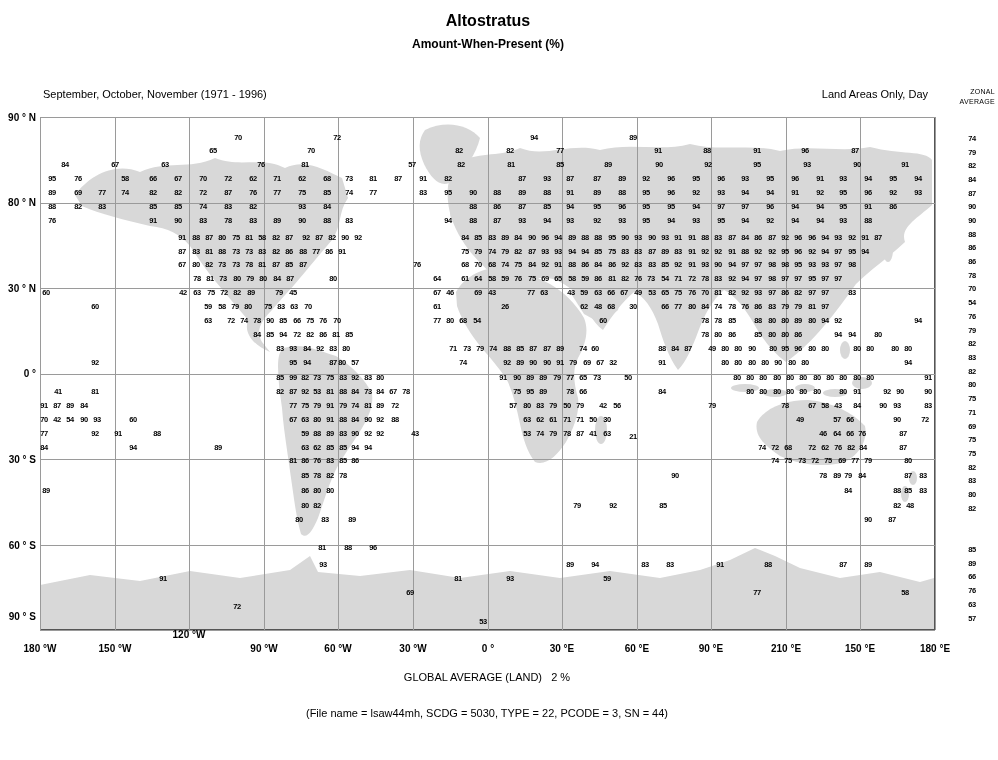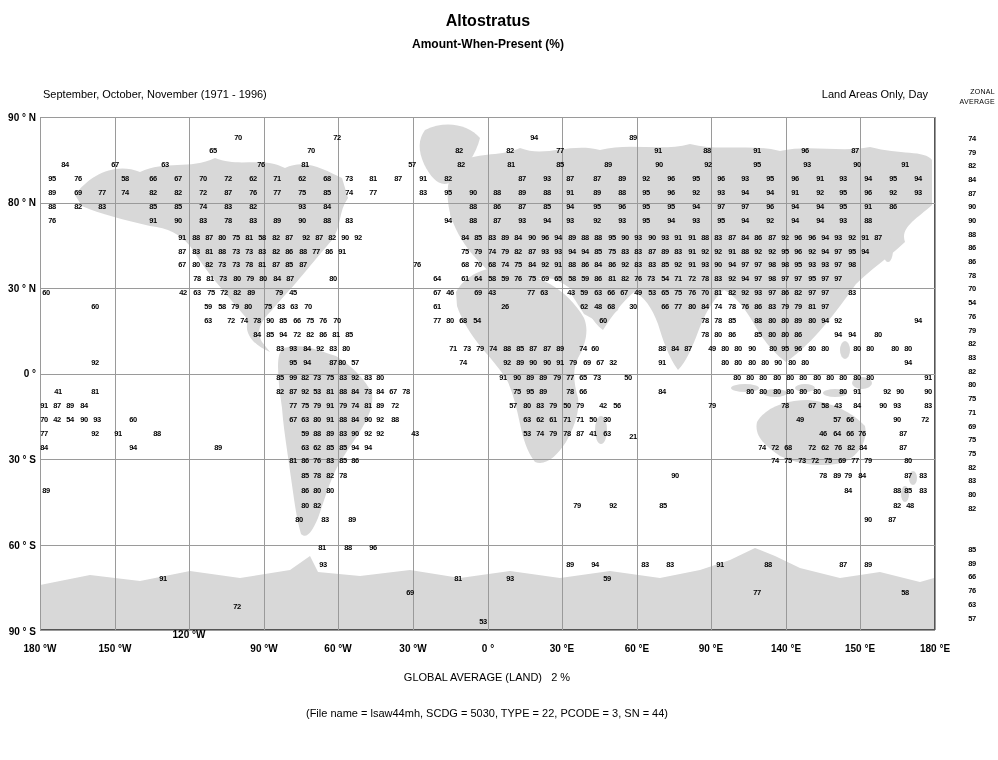--- a/index.html
+++ b/index.html
@@ -799,32 +799,32 @@
     <span class="cell" style="left: 237px; top: 606px;">72</span>
     <span class="cell" style="left: 483px; top: 621px;">53</span>
   </div>
 <div id="axis-layer">
     <span class="lat-lbl" style="left: 36px; top: 117px;">90 ° N</span>
     <span class="lat-lbl" style="left: 36px; top: 202px;">80 ° N</span>
     <span class="lat-lbl" style="left: 36px; top: 288px;">30 ° N</span>
     <span class="lat-lbl" style="left: 36px; top: 373px;">0 °</span>
     <span class="lat-lbl" style="left: 36px; top: 459px;">30 ° S</span>
     <span class="lat-lbl" style="left: 36px; top: 545px;">60 ° S</span>
-    <span class="lat-lbl" style="left: 36px; top: 631px;">90 ° S</span>
+    <span class="lat-lbl" style="left: 36px; top: 616px;">90 ° S</span>
     <span class="lon-lbl" style="left: 40px; top: 643px;">180 °W</span>
     <span class="lon-lbl" style="left: 115px; top: 643px;">150 °W</span>
     <span class="lon-lbl" style="left: 189px; top: 629px;">120 °W</span>
     <span class="lon-lbl" style="left: 264px; top: 643px;">90 °W</span>
     <span class="lon-lbl" style="left: 338px; top: 643px;">60 °W</span>
     <span class="lon-lbl" style="left: 413px; top: 643px;">30 °W</span>
     <span class="lon-lbl" style="left: 488px; top: 643px;">0 °</span>
     <span class="lon-lbl" style="left: 562px; top: 643px;">30 °E</span>
     <span class="lon-lbl" style="left: 637px; top: 643px;">60 °E</span>
     <span class="lon-lbl" style="left: 711px; top: 643px;">90 °E</span>
-    <span class="lon-lbl" style="left: 786px; top: 643px;">140 °E</span>
+    <span class="lon-lbl" style="left: 786px; top: 643px;">210 °E</span>
     <span class="lon-lbl" style="left: 860px; top: 643px;">150 °E</span>
     <span class="lon-lbl" style="left: 935px; top: 643px;">180 °E</span>
   </div>
 <div id="zonal-layer">
     <span class="zonal-val" style="left: 972px; top: 138px;">74</span>
     <span class="zonal-val" style="left: 972px; top: 152px;">79</span>
     <span class="zonal-val" style="left: 972px; top: 165px;">82</span>
     <span class="zonal-val" style="left: 972px; top: 179px;">84</span>
     <span class="zonal-val" style="left: 972px; top: 193px;">87</span>
     <span class="zonal-val" style="left: 972px; top: 206px;">90</span>

